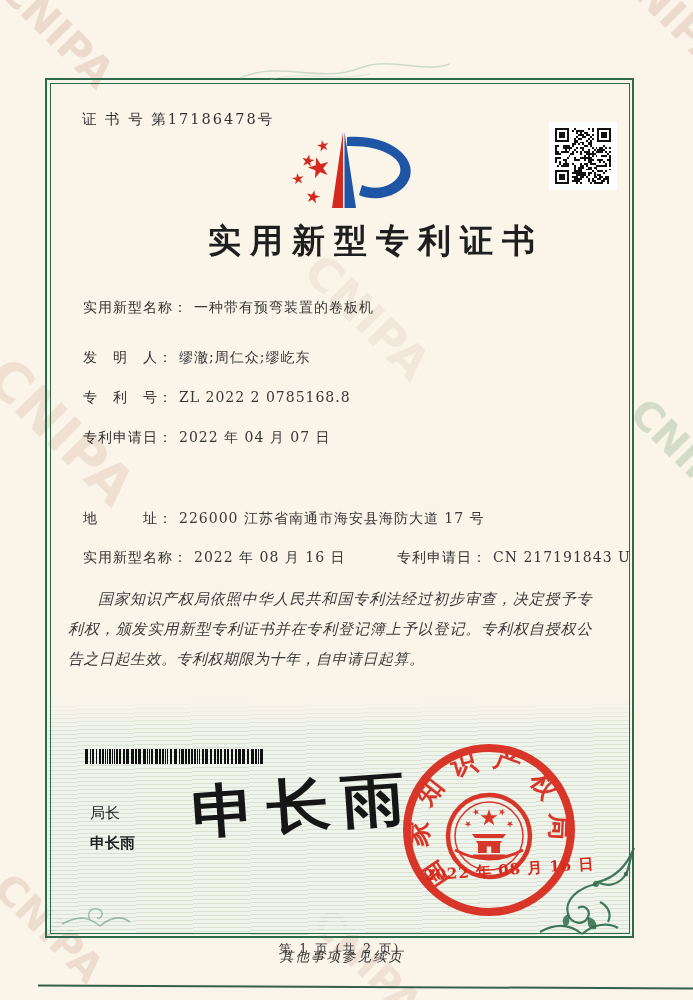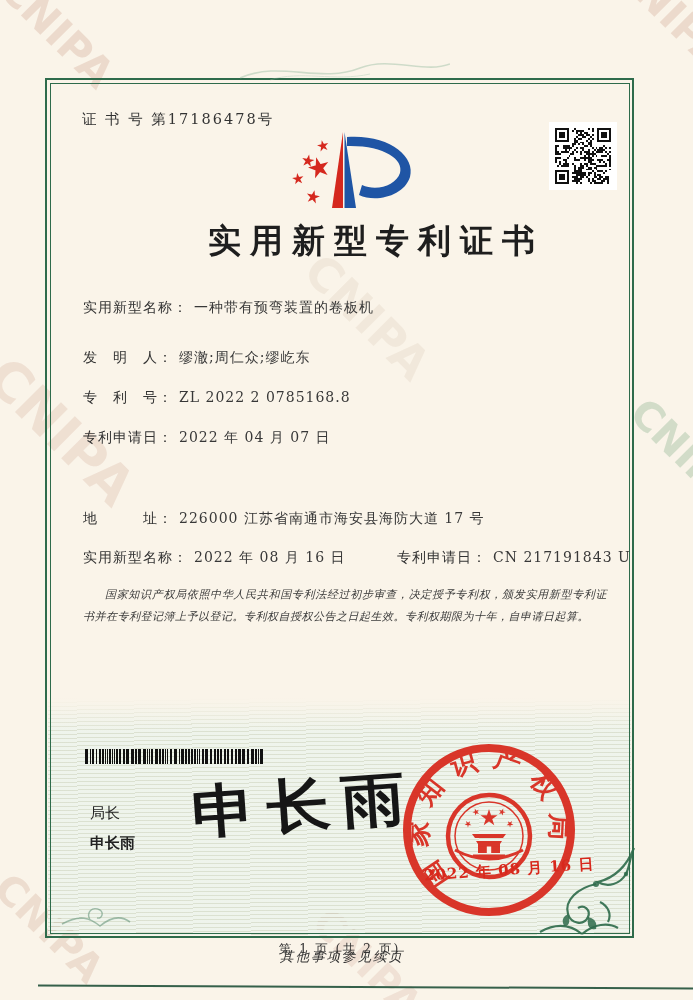--- a/index.html
+++ b/index.html
@@ -35,21 +35,21 @@
   .qr-box{position:absolute;left:549px;top:122px;width:68px;height:68px;background:#fff;
     display:flex;align-items:center;justify-content:center;}
   .title{position:absolute;left:45px;top:219px;width:662px;text-align:center;
     font-size:33px;font-weight:bold;letter-spacing:9px;color:#1e1e1e;}
   .row{position:absolute;left:83px;width:535px;font-size:14px;letter-spacing:1px;
     color:#383838;white-space:nowrap;}
   .row .lab{color:#333;}
   .row .val{margin-left:6px;}
   .pair2{margin-left:46px;}
   .r0{top:299px}.r1{top:349px}.r2{top:389px}.r3{top:429px}.r4{top:469px}.r5{top:510px}.r6{top:549px}
-  .para{position:absolute;left:83px;width:524px;font-size:11px;line-height:22px;
+  .para{position:absolute;left:68px;width:524px;font-size:15px;line-height:30px;
     text-indent:2em;text-align:justify;font-style:italic;color:#3a3a3a;letter-spacing:.5px;}
   .p1{top:584px}.p2{top:649px}
   .barcode{position:absolute;left:85px;top:749px;width:182px;height:15px;}
   .director-role{position:absolute;left:90px;top:804px;font-size:15px;color:#222;
     font-family:"DejaVu Sans","Liberation Sans",sans-serif;}
   .director-name{position:absolute;left:90px;top:834px;font-size:15px;color:#222;font-weight:bold;
     font-family:"DejaVu Sans","Liberation Sans",sans-serif;}
   .signature{position:absolute;left:192px;top:775px;font-size:58px;font-weight:bold;color:#161616;
     letter-spacing:10px;transform:rotate(-4deg) scaleX(1.1);transform-origin:left center;
     font-family:"DejaVu Serif",serif;}

